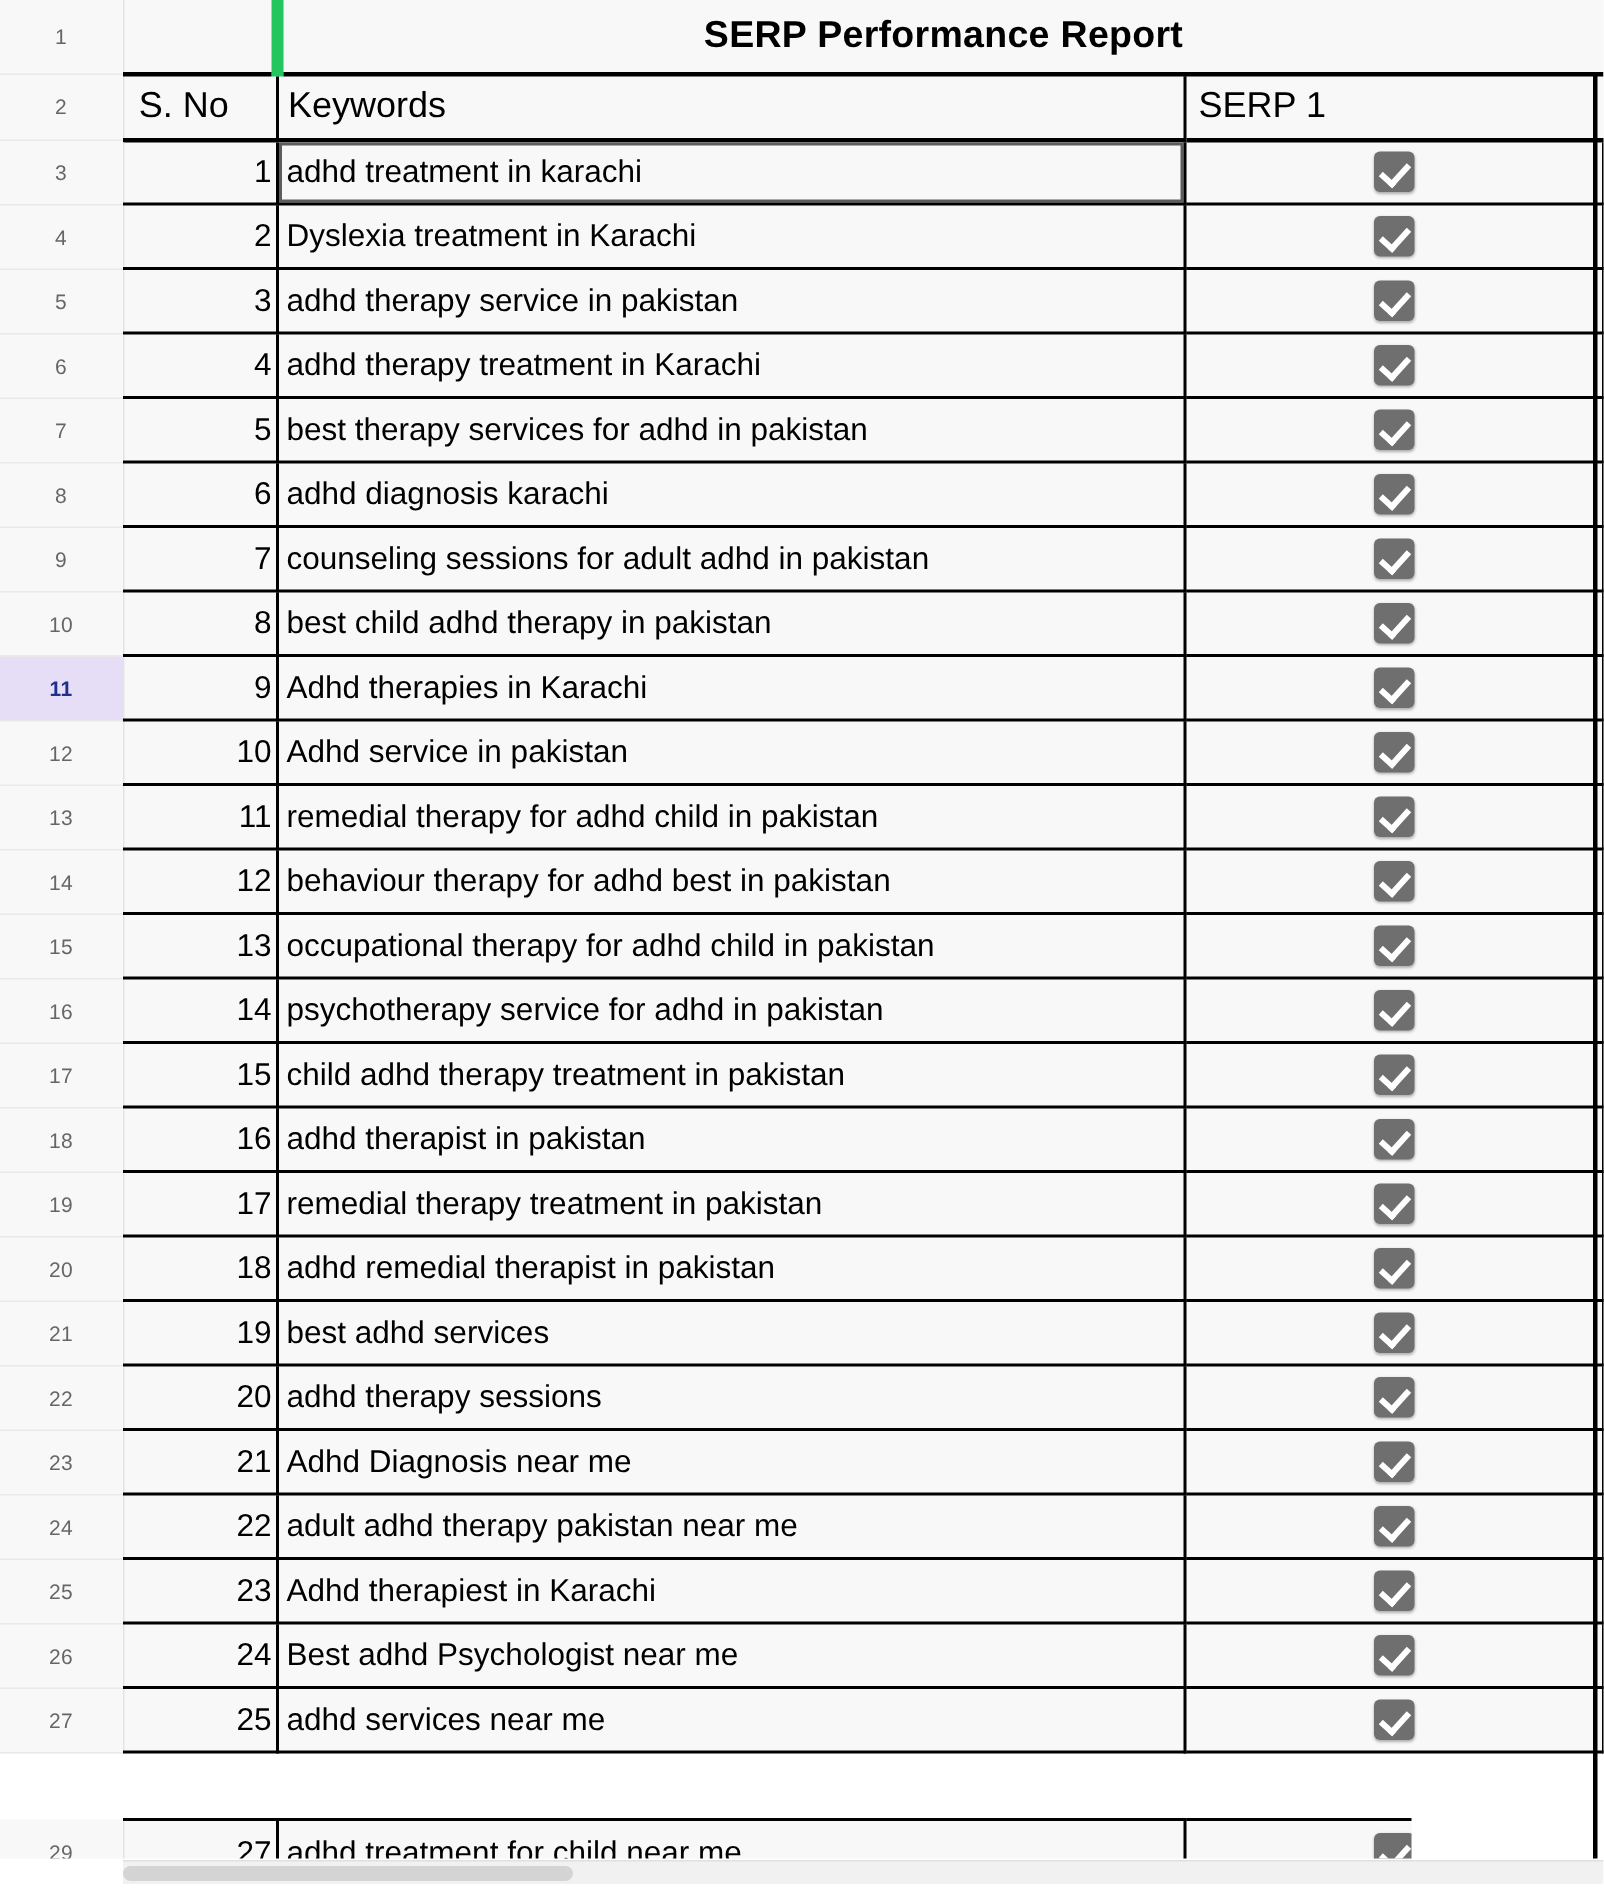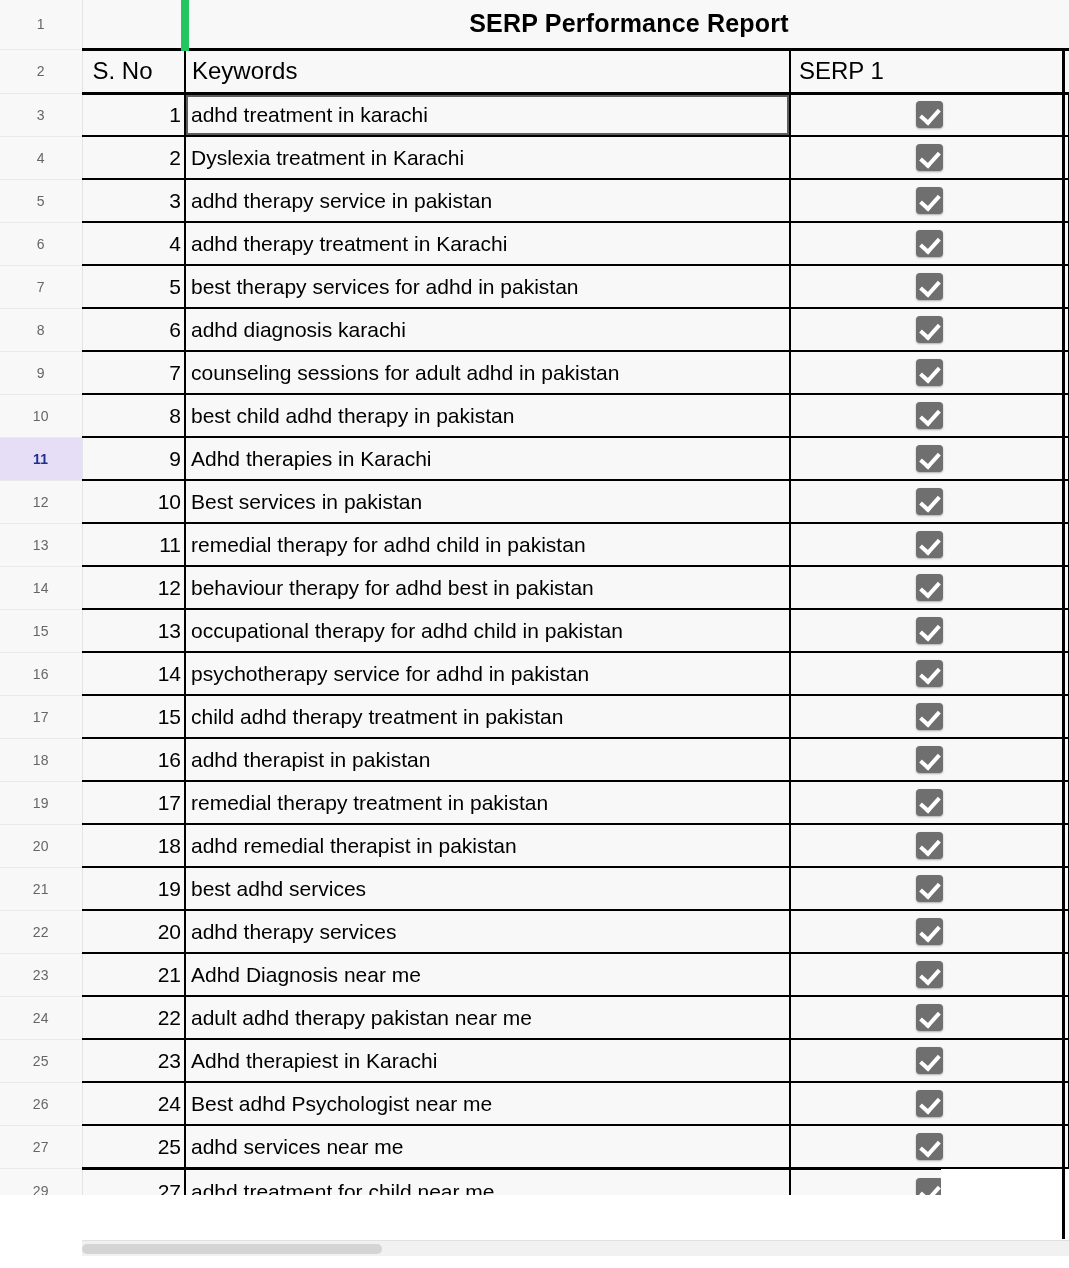--- a/index.html
+++ b/index.html
@@ -155,21 +155,21 @@
     height: 15px;
     border: solid #ffffff;
     border-width: 0 4px 4px 0;
     transform: rotate(42deg);
   }
 
   
   .clip-wrap {
     position: absolute;
     left: 0;
-    top: 1168px;
+    top: 1212px;
     width: 941px;
     height: 27px;
     overflow: hidden;
   }
   table.clip {
     border-collapse: collapse;
     table-layout: fixed;
     width: 1069px;
   }
   table.clip td { height: 43px; }
@@ -298,21 +298,21 @@
         </tr>
         <tr class="r">
           <td class="rowhdr active">11</td>
           <td class="cell sno">9</td>
           <td class="cell kw">Adhd therapies in Karachi</td>
           <td class="cell serp"><span class="cbox"></span></td>
         </tr>
         <tr class="r">
           <td class="rowhdr">12</td>
           <td class="cell sno">10</td>
-          <td class="cell kw">Best services in pakistan</td>
+          <td class="cell kw">Adhd service in pakistan</td>
           <td class="cell serp"><span class="cbox"></span></td>
         </tr>
         <tr class="r">
           <td class="rowhdr">13</td>
           <td class="cell sno">11</td>
           <td class="cell kw">remedial therapy for adhd child in pakistan</td>
           <td class="cell serp"><span class="cbox"></span></td>
         </tr>
         <tr class="r">
           <td class="rowhdr">14</td>
@@ -358,21 +358,21 @@
         </tr>
         <tr class="r">
           <td class="rowhdr">21</td>
           <td class="cell sno">19</td>
           <td class="cell kw">best adhd services</td>
           <td class="cell serp"><span class="cbox"></span></td>
         </tr>
         <tr class="r">
           <td class="rowhdr">22</td>
           <td class="cell sno">20</td>
-          <td class="cell kw">adhd therapy services</td>
+          <td class="cell kw">adhd therapy sessions</td>
           <td class="cell serp"><span class="cbox"></span></td>
         </tr>
         <tr class="r">
           <td class="rowhdr">23</td>
           <td class="cell sno">21</td>
           <td class="cell kw">Adhd Diagnosis near me</td>
           <td class="cell serp"><span class="cbox"></span></td>
         </tr>
         <tr class="r">
           <td class="rowhdr">24</td>

